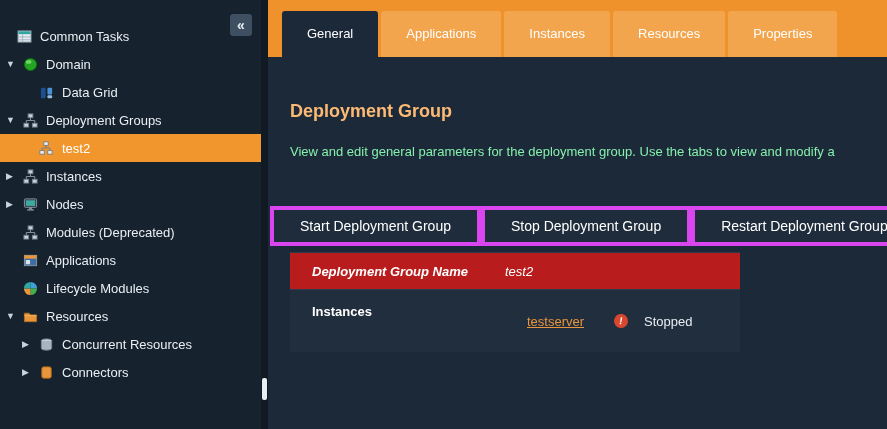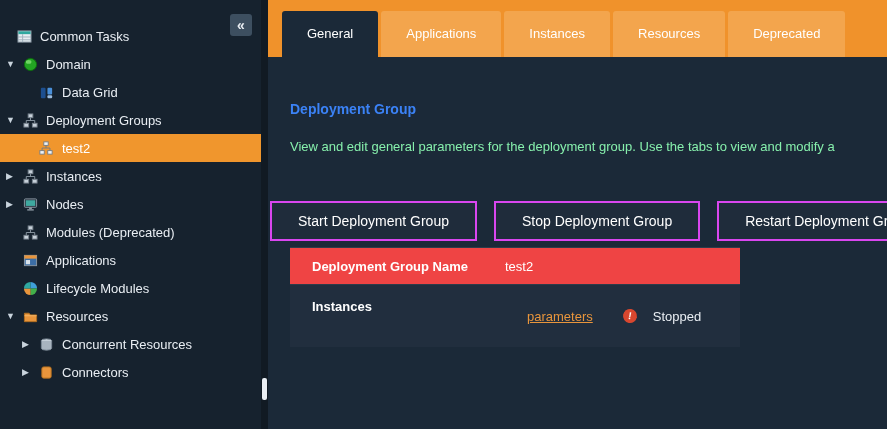--- a/index.html
+++ b/index.html
@@ -54,38 +54,38 @@
   }
   .tab {
     height:46px; line-height:46px; padding:0 25px; margin-right:3px;
     background:#f3a54d; color:#ffffff; font-size:13px;
     border-radius:3px 3px 0 0; cursor:pointer; white-space:nowrap;
   }
   .tab.active { background:#1b2938; }
 
   .content { flex:1; overflow:hidden; }
   .page-title {
-    margin:44px 0 0 22px; font-size:14px; font-weight:bold; color:#3b82f6;
+    margin:44px 0 0 22px; font-size:18px; font-weight:bold; color:#fdba74;
   }
   .page-desc {
     margin:22px 0 0 22px; font-size:13px; color:#86efac;
     white-space:nowrap; overflow:hidden;
   }
   .btn-row { margin:47px 0 0 2px; display:flex; }
   .action-btn {
-    height:40px; padding:0 26px; margin-right:17px;
-    background:#1f2c3b; border:2px solid #d946ef; border-radius:0;
+    height:40px; padding:0 26px; 
+    background:#1f2c3b; border:4px solid #d946ef; border-radius:0;
     color:#ffffff; font-size:14px; font-family:"Liberation Sans", sans-serif;
     cursor:pointer; white-space:nowrap;
   }
   .detail-table { width:450px; margin:6px 0 0 22px; }
   .dt-row { display:flex; }
   .dt-row.name-row {
-    background:#ef4444; border-top:1px solid #2d3b4a; border-bottom:1px solid #2d3b4a;
-    height:38px; align-items:center;
+    background:#b91c1c; border-top:1px solid #2d3b4a; border-bottom:1px solid #2d3b4a;
+    height:38px; align-items:center;font-style:italic;
   }
   .dt-row.instances-row { background:#212e3e; min-height:62px; }
   .dt-label {
     width:215px; flex:0 0 215px; padding-left:22px;
     font-weight:bold; font-size:13px; color:#ffffff;
   }
   .instances-row .dt-label { padding-top:14px; }
   .dt-value { font-size:13px; color:#ffffff; }
   .name-row .dt-value { padding-left:0; }
   .instances-row .dt-value {
@@ -278,42 +278,42 @@
     <div class="sb-thumb"></div>
   </aside>
 
   <main class="main">
 
     <div class="tabbar">
       <div class="tab active">General</div>
       <div class="tab">Applications</div>
       <div class="tab">Instances</div>
       <div class="tab">Resources</div>
-      <div class="tab">Deprecated</div>
+      <div class="tab">Properties</div>
     </div>
 
     <div class="content">
       <h1 class="page-title">Deployment Group</h1>
       <p class="page-desc">View and edit general parameters for the deployment group. Use the tabs to view and modify a</p>
 
       <div class="btn-row">
         <button class="action-btn">Start Deployment Group</button>
         <button class="action-btn">Stop Deployment Group</button>
         <button class="action-btn">Restart Deployment Group</button>
       </div>
 
       <div class="detail-table">
         <div class="dt-row name-row">
           <div class="dt-label">Deployment Group Name</div>
           <div class="dt-value">test2</div>
         </div>
         <div class="dt-row instances-row">
           <div class="dt-label">Instances</div>
           <div class="dt-value">
-            <a class="inst-link">parameters</a>
+            <a class="inst-link">testserver</a>
             <span class="status-wrap">
               <span class="status-icon">!</span>
               <span class="status-text">Stopped</span>
             </span>
           </div>
         </div>
       </div>
     </div>
 
   </main>

